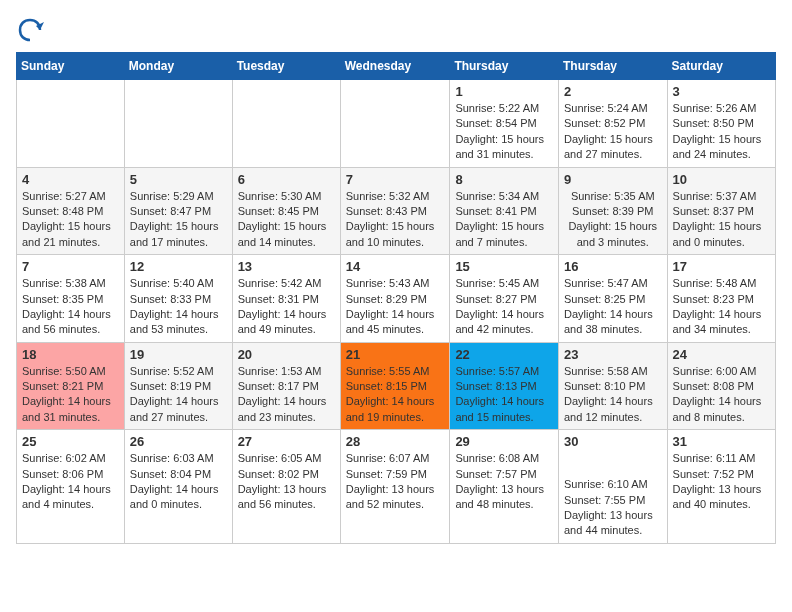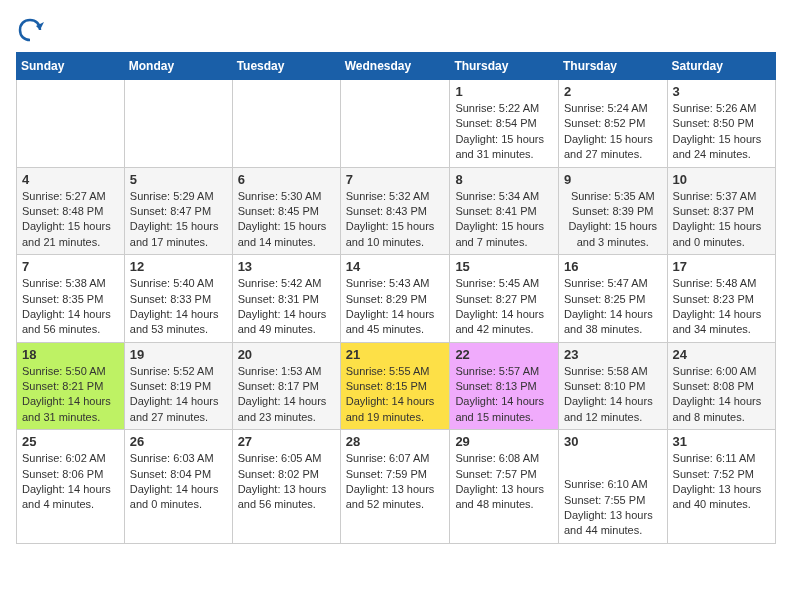--- a/index.html
+++ b/index.html
@@ -244,49 +244,49 @@
         </td>
         <td>
           <span class="day-number">17</span>
           <div class="day-content" style="white-space: pre-line;">Sunrise: 5:48 AM
 Sunset: 8:23 PM
 Daylight: 14 hours
 and 34 minutes.</div>
         </td>
       </tr>
       <tr>
-        <td style="background: #bef264;">
+        <td style="background: #fca5a5;">
           <span class="day-number">18</span>
           <div class="day-content" style="white-space: pre-line;">Sunrise: 5:50 AM
 Sunset: 8:21 PM
 Daylight: 14 hours
 and 31 minutes.</div>
         </td>
         <td style="background: rgb(245, 245, 245);">
           <span class="day-number">19</span>
           <div class="day-content" style="white-space: pre-line;">Sunrise: 5:52 AM
 Sunset: 8:19 PM
 Daylight: 14 hours
 and 27 minutes.</div>
         </td>
         <td style="background: rgb(245, 245, 245);">
           <span class="day-number">20</span>
           <div class="day-content" style="white-space: pre-line;">Sunrise: 1:53 AM
 Sunset: 8:17 PM
 Daylight: 14 hours
 and 23 minutes.</div>
         </td>
-        <td style="background: #fde047;">
+        <td style="background: #f97316;">
           <span class="day-number">21</span>
           <div class="day-content" style="white-space: pre-line;">Sunrise: 5:55 AM
 Sunset: 8:15 PM
 Daylight: 14 hours
 and 19 minutes.</div>
         </td>
-        <td style="background: #f0abfc;">
+        <td style="background: #0ea5e9;">
           <span class="day-number">22</span>
           <div class="day-content" style="white-space: pre-line;">Sunrise: 5:57 AM
 Sunset: 8:13 PM
 Daylight: 14 hours
 and 15 minutes.</div>
         </td>
         <td style="background: rgb(245, 245, 245);">
           <span class="day-number">23</span>
           <div class="day-content" style="white-space: pre-line;">Sunrise: 5:58 AM
 Sunset: 8:10 PM

